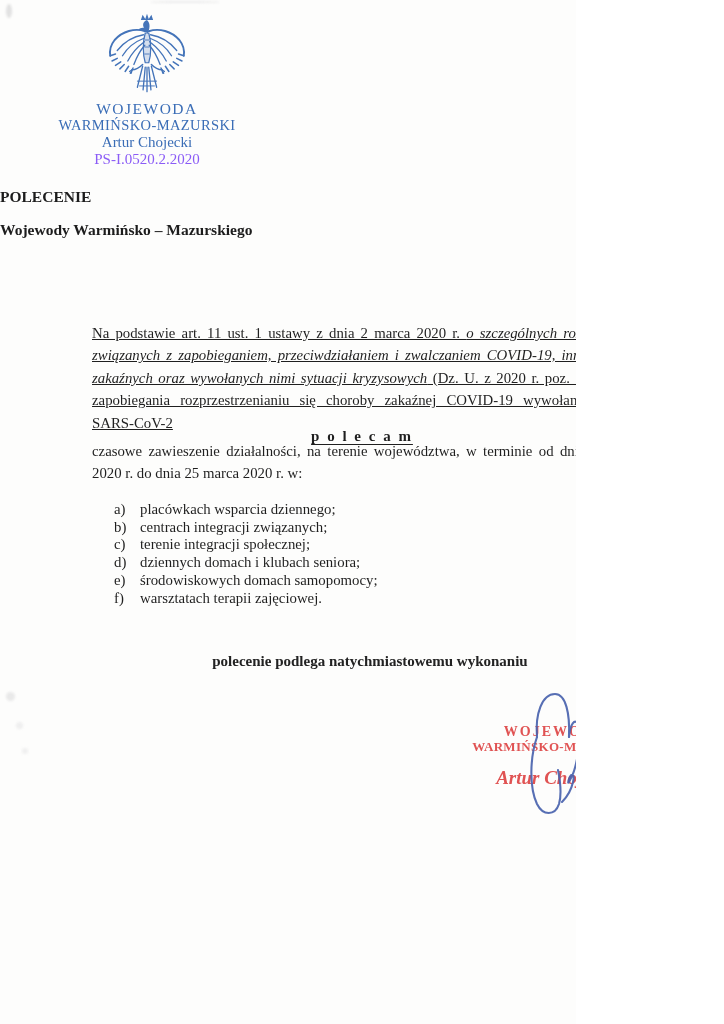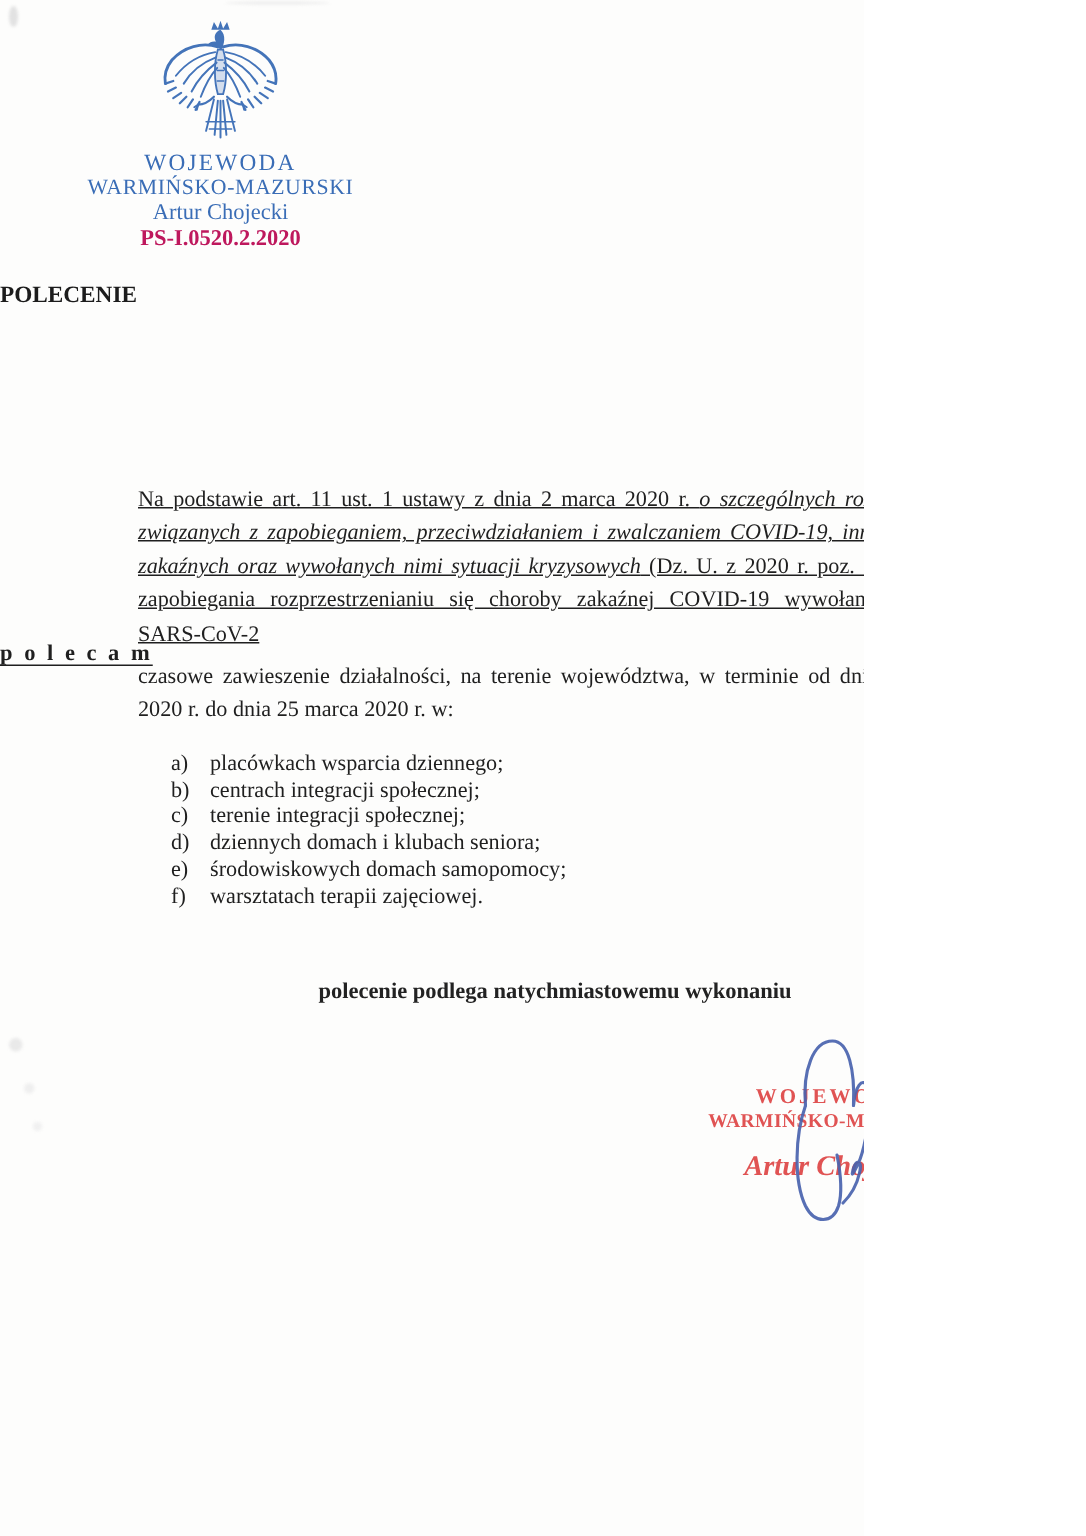--- a/index.html
+++ b/index.html
@@ -15,36 +15,36 @@
 
   
   .letterhead {
     position:absolute; top:12px; left:42px; width:210px;
     text-align:center;
   }
   .emblem { display:block; margin:0 auto 4px auto; }
   .lh-office   { font-size:15.5px; letter-spacing:1.5px; color:#3a6db6; line-height:17px; }
   .lh-region   { font-size:14.5px; letter-spacing:0.4px; color:#3a6db6; line-height:17px; }
   .lh-name     { font-size:15px;  color:#3a6db6; line-height:17px; }
-  .lh-ref      { font-size:15px;  color:#be185d; line-height:17px;font-weight:bold; }
+  .lh-ref      { font-size:15px;  color:#8b5cf6; line-height:17px; }
 
   
   .title-block { position:absolute; top:189px; left:0; width:724px; text-align:left; }
   .title-block p { font-weight:bold; font-size:15.5px; margin:0 0 17px 0; line-height:16px; color:#1c1c1c; }
 
   
   .legal-basis {
     position:absolute; top:322px; left:92px; width:557px;
     font-size:14.8px; line-height:22.4px; text-align:justify;text-decoration:underline;
   }
   .legal-basis .it { font-style:italic; }
 
   .directive-word {
     position:absolute; top:428px; left:0; width:724px;
-    font-weight:bold; font-size:15px;
+    text-align:center; font-weight:bold; font-size:15px;
     text-decoration:underline; text-underline-offset:3px;
     letter-spacing:2px;
   }
 
   .scope {
     position:absolute; top:440px; left:92px; width:557px;
     font-size:14.8px; line-height:22.4px; text-align:justify;
   }
 
   .suspension-list { position:absolute; top:501px; left:114px; width:480px; }
@@ -121,36 +121,37 @@
       </g>
     </svg>
     <div class="lh-office">WOJEWODA</div>
     <div class="lh-region">WARMIŃSKO-MAZURSKI</div>
     <div class="lh-name">Artur Chojecki</div>
     <div class="lh-ref">PS-I.0520.2.2020</div>
   </div>
 
   <div class="title-block">
     <p>POLECENIE</p>
+    <p>Wojewody Warmińsko – Mazurskiego</p>
   </div>
 
   <p class="legal-basis"><span>Na podstawie art. 11 ust. 1 ustawy z dnia 2 marca 2020 r. </span><span class="it">o szczególnych rozwiązaniach związanych z zapobieganiem, przeciwdziałaniem i zwalczaniem COVID-19, innych chorób zakaźnych oraz wywołanych nimi sytuacji kryzysowych</span><span> (Dz. U. z 2020 r. poz. 374) w celu zapobiegania rozprzestrzenianiu się choroby zakaźnej COVID-19 wywołanej wirusem SARS-CoV-2</span></p>
 
   <div class="directive-word">p o l e c a m</div>
 
   <p class="scope">czasowe zawieszenie działalności, na terenie województwa, w terminie od dnia 12 marca 2020 r. do dnia 25 marca 2020 r. w:</p>
 
   <div class="suspension-list">
     <div class="list-row">
       <span class="list-marker">a)</span>
       <span class="list-text">placówkach wsparcia dziennego;</span>
     </div>
     <div class="list-row">
       <span class="list-marker">b)</span>
-      <span class="list-text">centrach integracji społecznej;</span>
+      <span class="list-text">centrach integracji związanych;</span>
     </div>
     <div class="list-row">
       <span class="list-marker">c)</span>
       <span class="list-text">terenie integracji społecznej;</span>
     </div>
     <div class="list-row">
       <span class="list-marker">d)</span>
       <span class="list-text">dziennych domach i klubach seniora;</span>
     </div>
     <div class="list-row">

